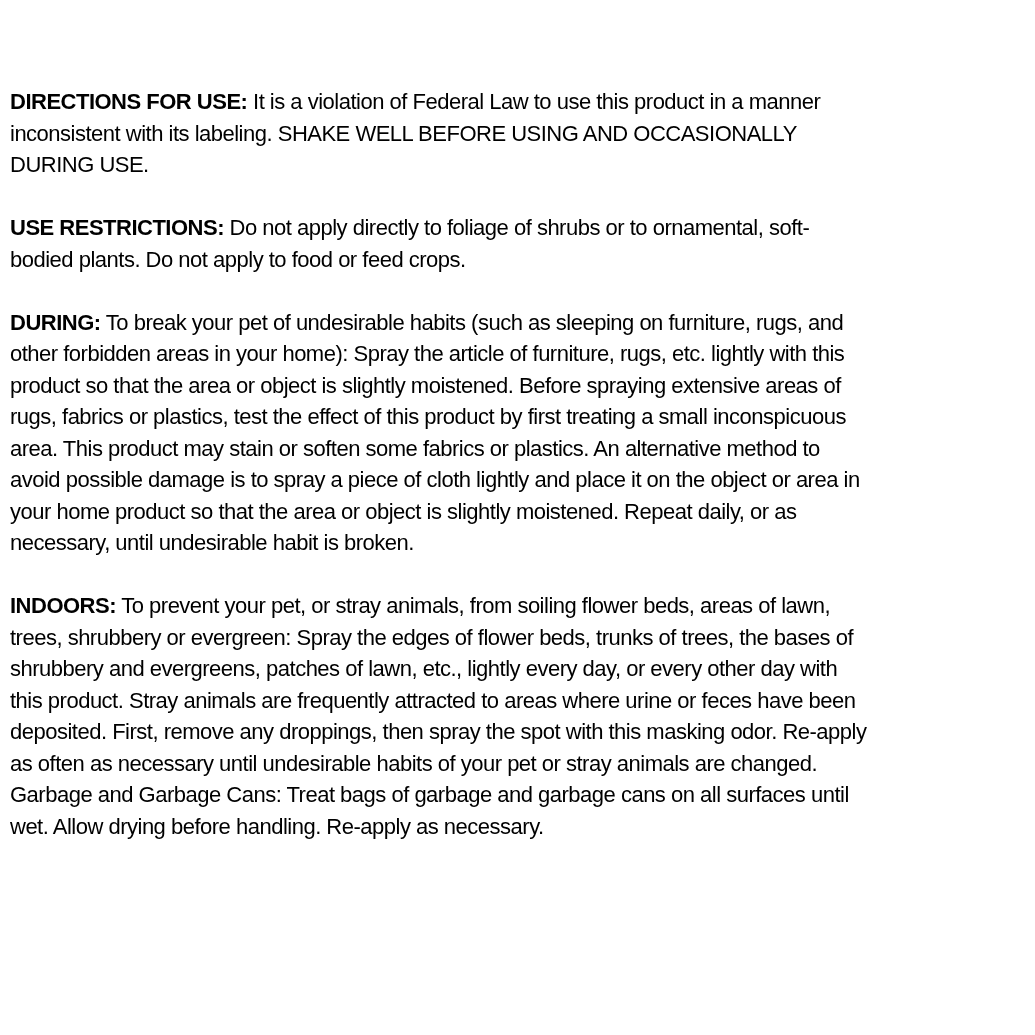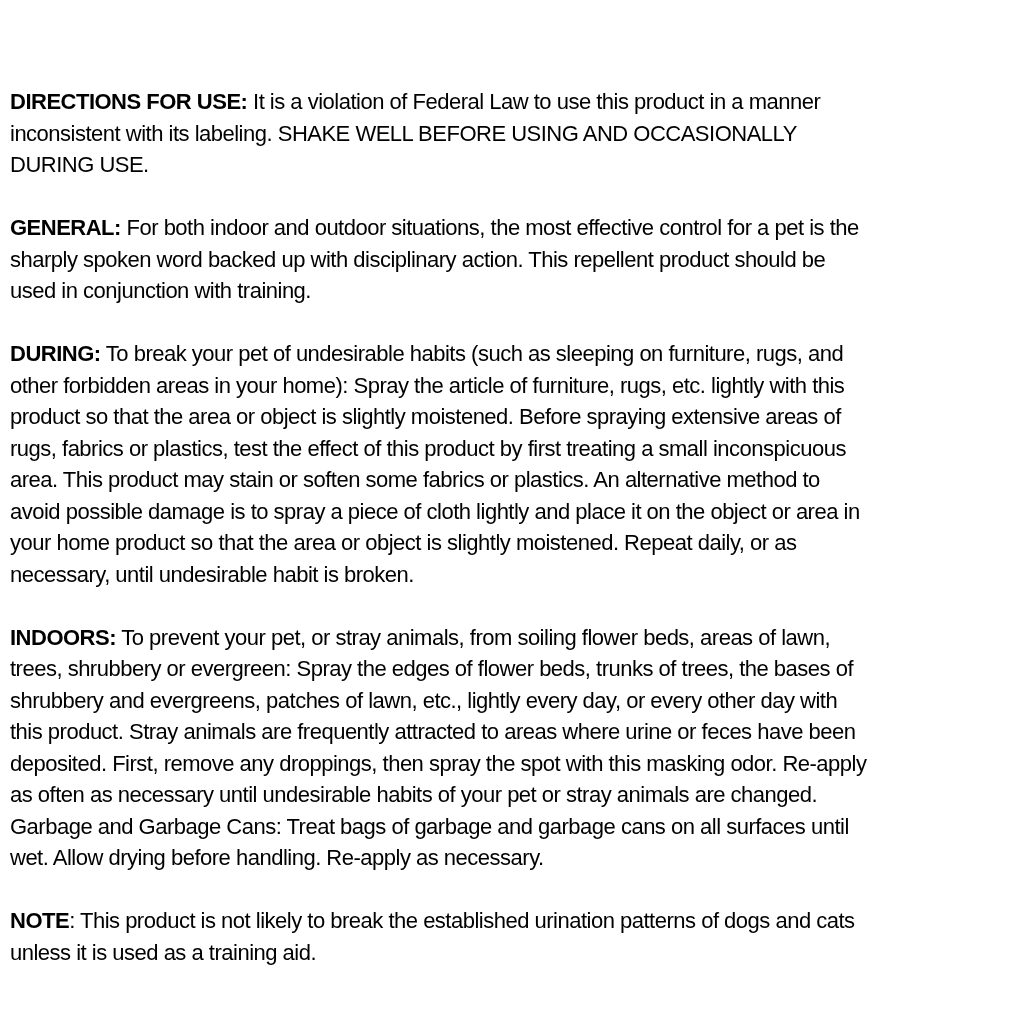--- a/index.html
+++ b/index.html
@@ -42,34 +42,30 @@
 </head>
 <body>
 
 <div class="label-panel">
 
   <p class="section">
     <span class="heading">DIRECTIONS FOR USE:</span>
     <span class="body-text">It is a violation of Federal Law to use this product in a manner inconsistent with its labeling. SHAKE WELL BEFORE USING AND OCCASIONALLY DURING USE.</span>
   </p>
 
+  <p class="section">
+    <span class="heading">USE RESTRICTIONS:</span>
+    <span class="body-text">Do not apply directly to foliage of shrubs or to ornamental, soft-bodied plants. Do not apply to food or feed crops.</span>
+  </p>
 
-  <p class="section">
-    <span class="heading">GENERAL:</span>
-    <span class="body-text">For both indoor and outdoor situations, the most effective control for a pet is the sharply spoken word backed up with disciplinary action. This repellent product should be used in conjunction with training.</span>
-  </p>
 
   <p class="section">
     <span class="heading">DURING:</span>
     <span class="body-text">To break your pet of undesirable habits (such as sleeping on furniture, rugs, and other forbidden areas in your home): Spray the article of furniture, rugs, etc. lightly with this product so that the area or object is slightly moistened. Before spraying extensive areas of rugs, fabrics or plastics, test the effect of this product by first treating a small inconspicuous area. This product may stain or soften some fabrics or plastics. An alternative method to avoid possible damage is to spray a piece of cloth lightly and place it on the object or area in your home product so that the area or object is slightly moistened. Repeat daily, or as necessary, until undesirable habit is broken.</span>
   </p>
 
   <p class="section">
     <span class="heading">INDOORS:</span>
     <span class="body-text">To prevent your pet, or stray animals, from soiling flower beds, areas of lawn, trees, shrubbery or evergreen: Spray the edges of flower beds, trunks of trees, the bases of shrubbery and evergreens, patches of lawn, etc., lightly every day, or every other day with this product. Stray animals are frequently attracted to areas where urine or feces have been deposited. First, remove any droppings, then spray the spot with this masking odor. Re-apply as often as necessary until undesirable habits of your pet or stray animals are changed. Garbage and Garbage Cans: Treat bags of garbage and garbage cans on all surfaces until wet. Allow drying before handling. Re-apply as necessary.</span>
   </p>
 
-  <p class="section">
-    <span class="heading">NOTE</span><span class="heading-colon">: </span>
-    <span class="body-text">This product is not likely to break the established urination patterns of dogs and cats unless it is used as a training aid.</span>
-  </p>
 
 </div>
 
 </body></html>

